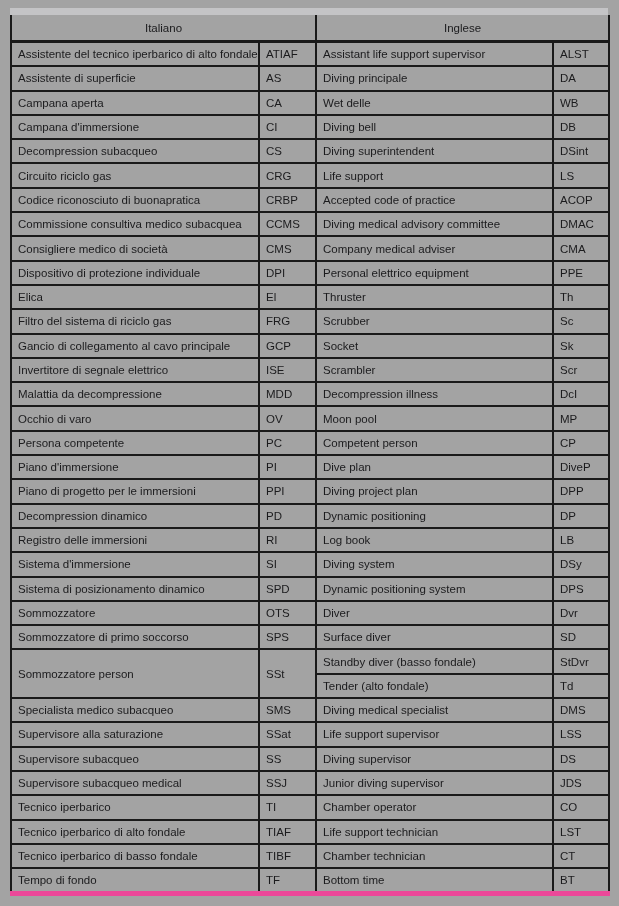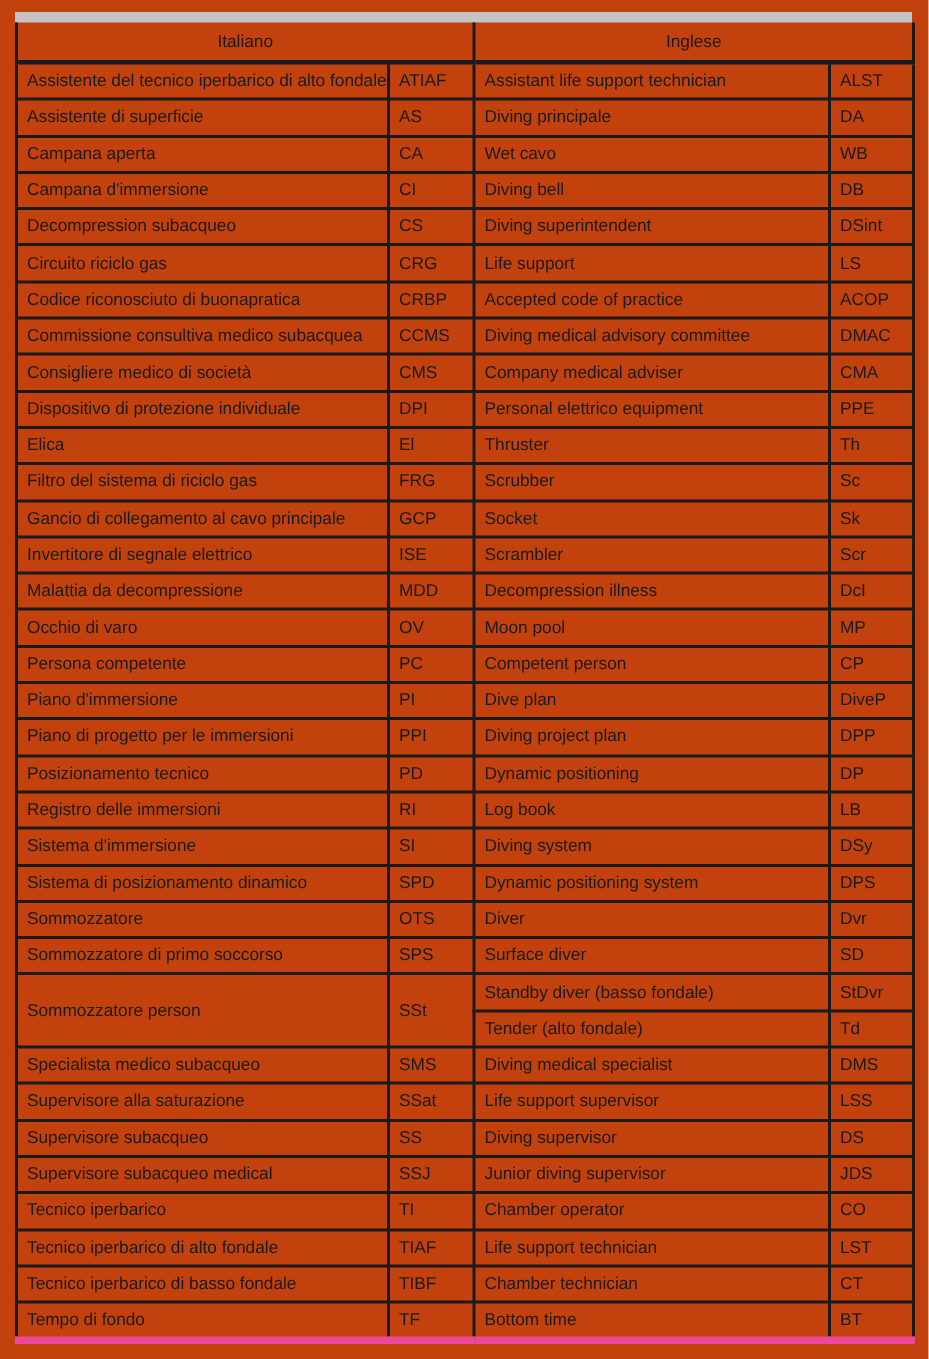--- a/index.html
+++ b/index.html
@@ -4,21 +4,21 @@
 <style>
   html, body {
     margin: 0;
     padding: 0;
     background: #ffffff;
   }
   .page {
     position: relative;
     width: 619px;
     height: 906px;
-    background: #c2410c;
+    background: #a3a3a3;
     font-family: "Liberation Sans", sans-serif;
     overflow: hidden;
   }
   .table-wrap {
     position: absolute;
     left: 10px;
     top: 8px;
     width: 598px;
   }
   .top-bar {
@@ -72,33 +72,33 @@
       <thead>
         <tr>
           <th colspan="2">Italiano</th>
           <th colspan="2">Inglese</th>
         </tr>
       </thead>
       <tbody id="glossary-body">
           <tr>
             <td>Assistente del tecnico iperbarico di alto fondale</td>
             <td>ATIAF</td>
-            <td>Assistant life support technician</td>
+            <td>Assistant life support supervisor</td>
             <td>ALST</td>
           </tr>
           <tr>
             <td>Assistente di superficie</td>
             <td>AS</td>
             <td>Diving principale</td>
             <td>DA</td>
           </tr>
           <tr>
             <td>Campana aperta</td>
             <td>CA</td>
-            <td>Wet cavo</td>
+            <td>Wet delle</td>
             <td>WB</td>
           </tr>
           <tr>
             <td>Campana d'immersione</td>
             <td>CI</td>
             <td>Diving bell</td>
             <td>DB</td>
           </tr>
           <tr>
             <td>Decompression subacqueo</td>
@@ -184,21 +184,21 @@
             <td>Dive plan</td>
             <td>DiveP</td>
           </tr>
           <tr>
             <td>Piano di progetto per le immersioni</td>
             <td>PPI</td>
             <td>Diving project plan</td>
             <td>DPP</td>
           </tr>
           <tr>
-            <td>Posizionamento tecnico</td>
+            <td>Decompression dinamico</td>
             <td>PD</td>
             <td>Dynamic positioning</td>
             <td>DP</td>
           </tr>
           <tr>
             <td>Registro delle immersioni</td>
             <td>RI</td>
             <td>Log book</td>
             <td>LB</td>
           </tr>

